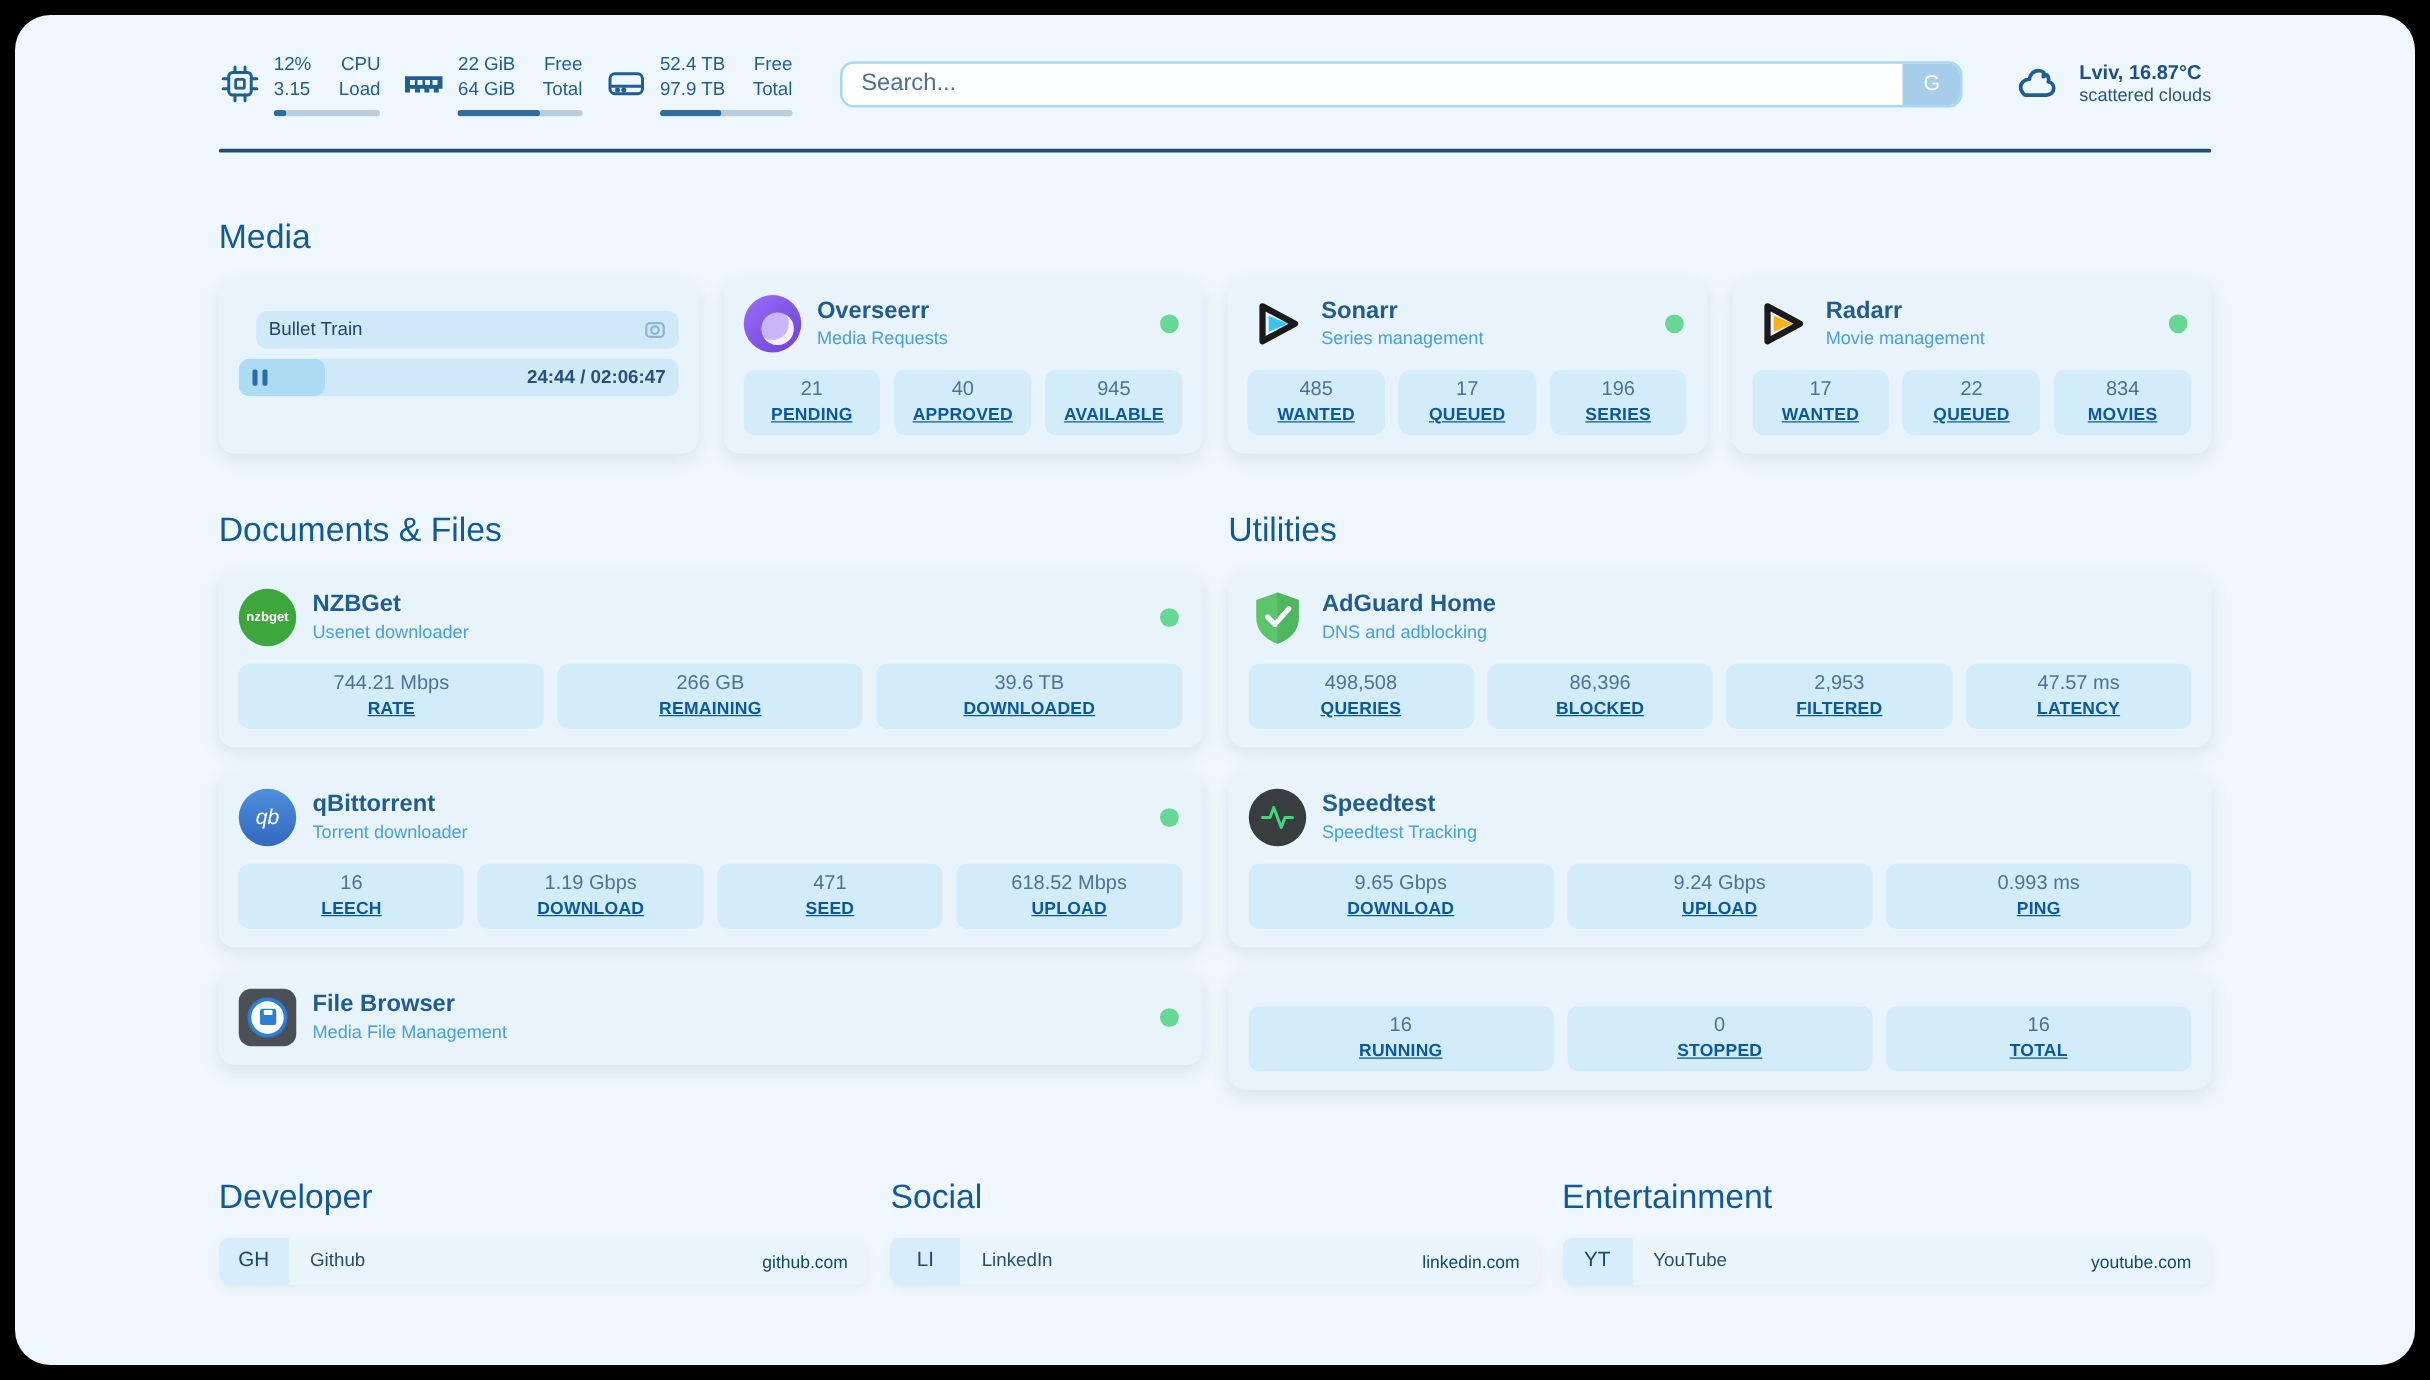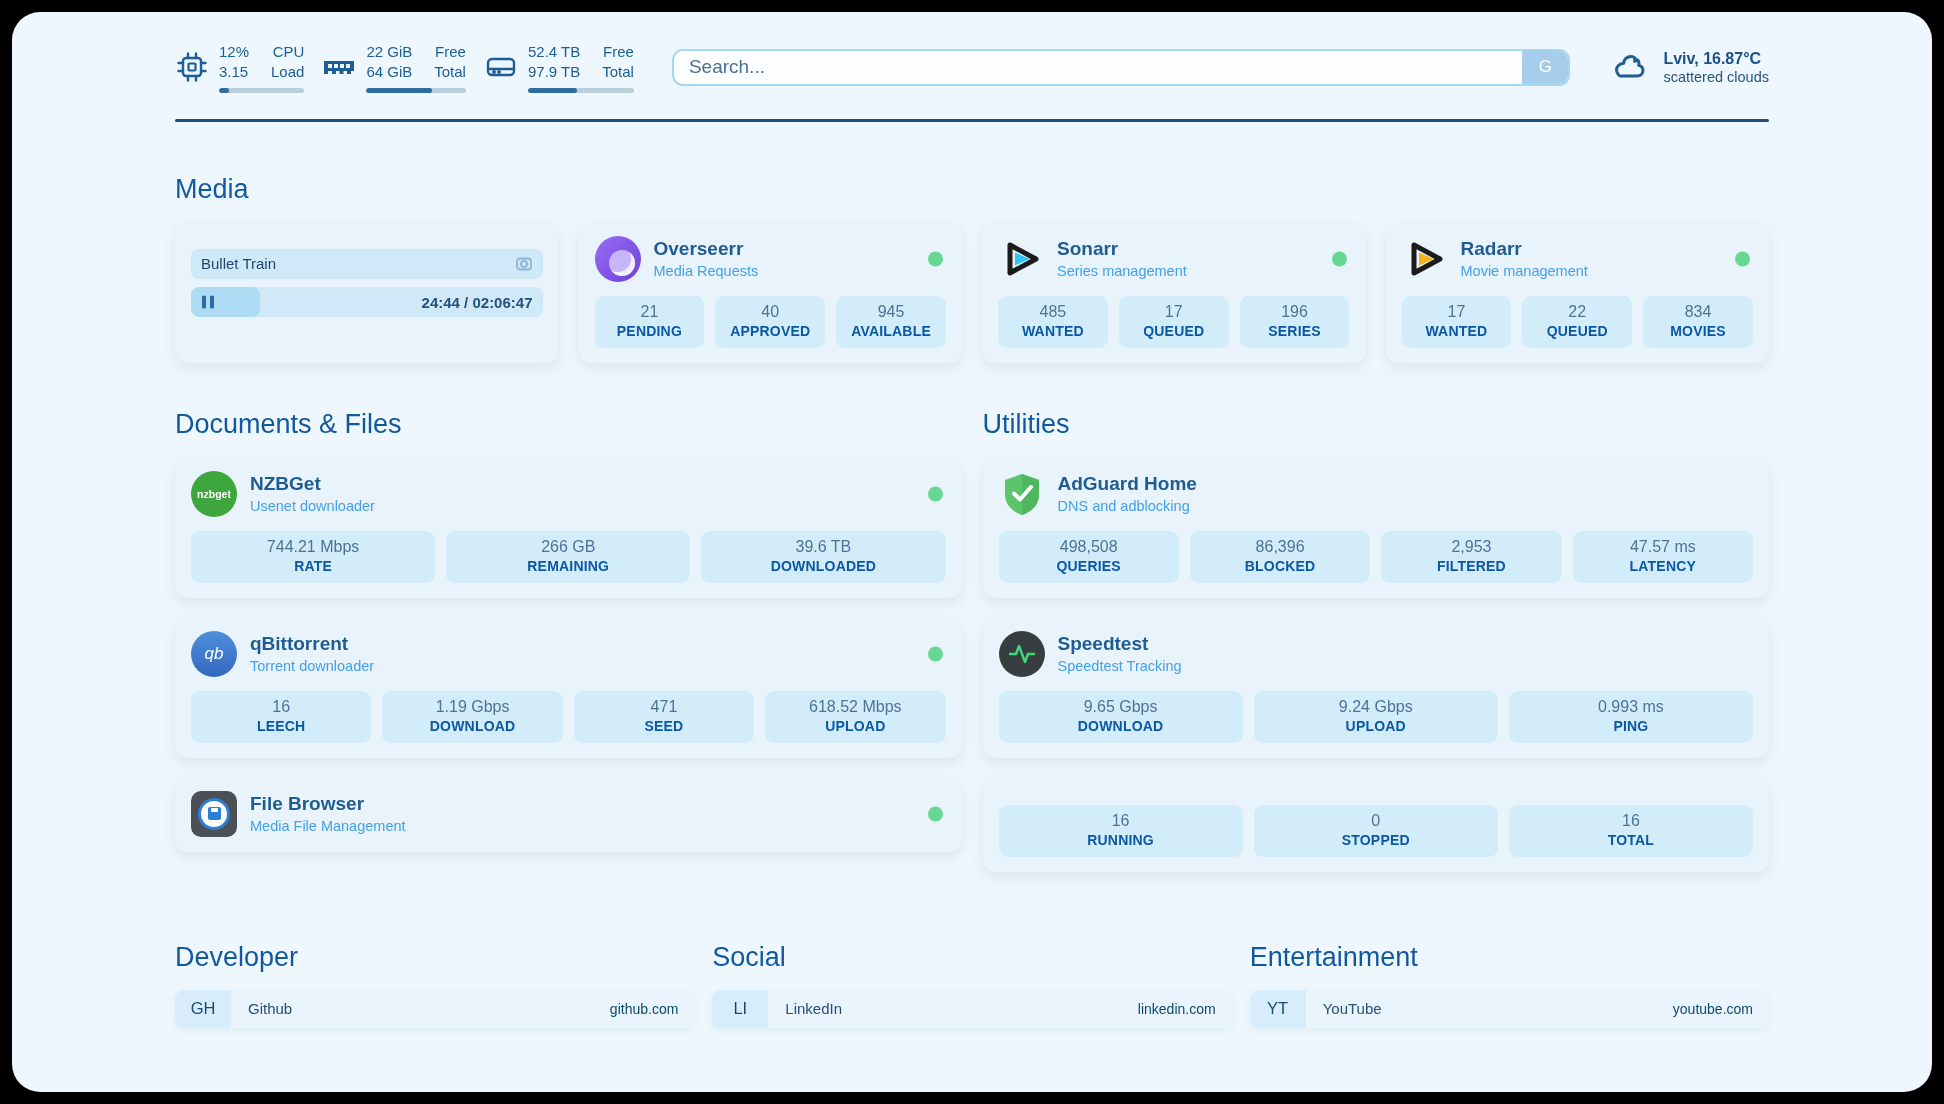--- a/index.html
+++ b/index.html
@@ -63,26 +63,26 @@
   .app-head { display:flex; align-items:center; gap:13px; position:relative; }
   .app-icon { width:46px; height:46px; flex:0 0 auto; }
   .app-name { font-size:19px; font-weight:600; color:#1f5c92; line-height:1.2; }
   .app-sub { font-size:14.5px; color:#44a0e8; margin-top:2px; }
   .status-dot { position:absolute; right:3px; top:50%; transform:translateY(-50%);
     width:15px; height:15px; border-radius:50%; background:#66d893; }
 
   .stats-row { display:flex; gap:11px; margin-top:14px; }
   .stat-box { flex:1; background:#d3ecfa; border-radius:9px; text-align:center; padding:7px 4px 9px; }
   .sb-value { font-size:16px; color:#4e7296; }
-  .sb-label { font-size:14px; font-weight:700; color:#0a58a4; margin-top:2px; letter-spacing:0.2px; }
+  .sb-label { font-size:14px; font-weight:700; color:#0a58a4; margin-top:2px; letter-spacing:0.2px;text-decoration:underline; }
 
   
   .player { margin-top:13px; }
   .np-row { background:#cfe9f9; border-radius:8px; height:30px; display:flex;
-    align-items:center; justify-content:space-between; padding:0 10px; }
+    align-items:center; justify-content:space-between; padding:0 10px;margin-left:14px; }
   .np-title { font-size:15px; color:#23476b; }
   .cam-icon { width:18px; height:18px; color:#8fb4cd; cursor:pointer; }
   .cam-icon svg { width:100%; height:100%; }
   .pr-row { position:relative; background:#cfe9f9; border-radius:8px; height:30px; margin-top:8px; overflow:hidden; }
   .pr-fill { position:absolute; left:0; top:0; bottom:0; background:#aedbf4; border-radius:8px; }
   .pause-icon { position:absolute; left:11px; top:50%; transform:translateY(-50%);
     display:flex; gap:4px; cursor:pointer; }
   .pause-icon span { width:4px; height:13px; background:#2a6ca8; border-radius:1.5px; }
   .pr-time { position:absolute; right:10px; top:50%; transform:translateY(-50%);
     font-size:15px; font-weight:600; color:#27517c; }

